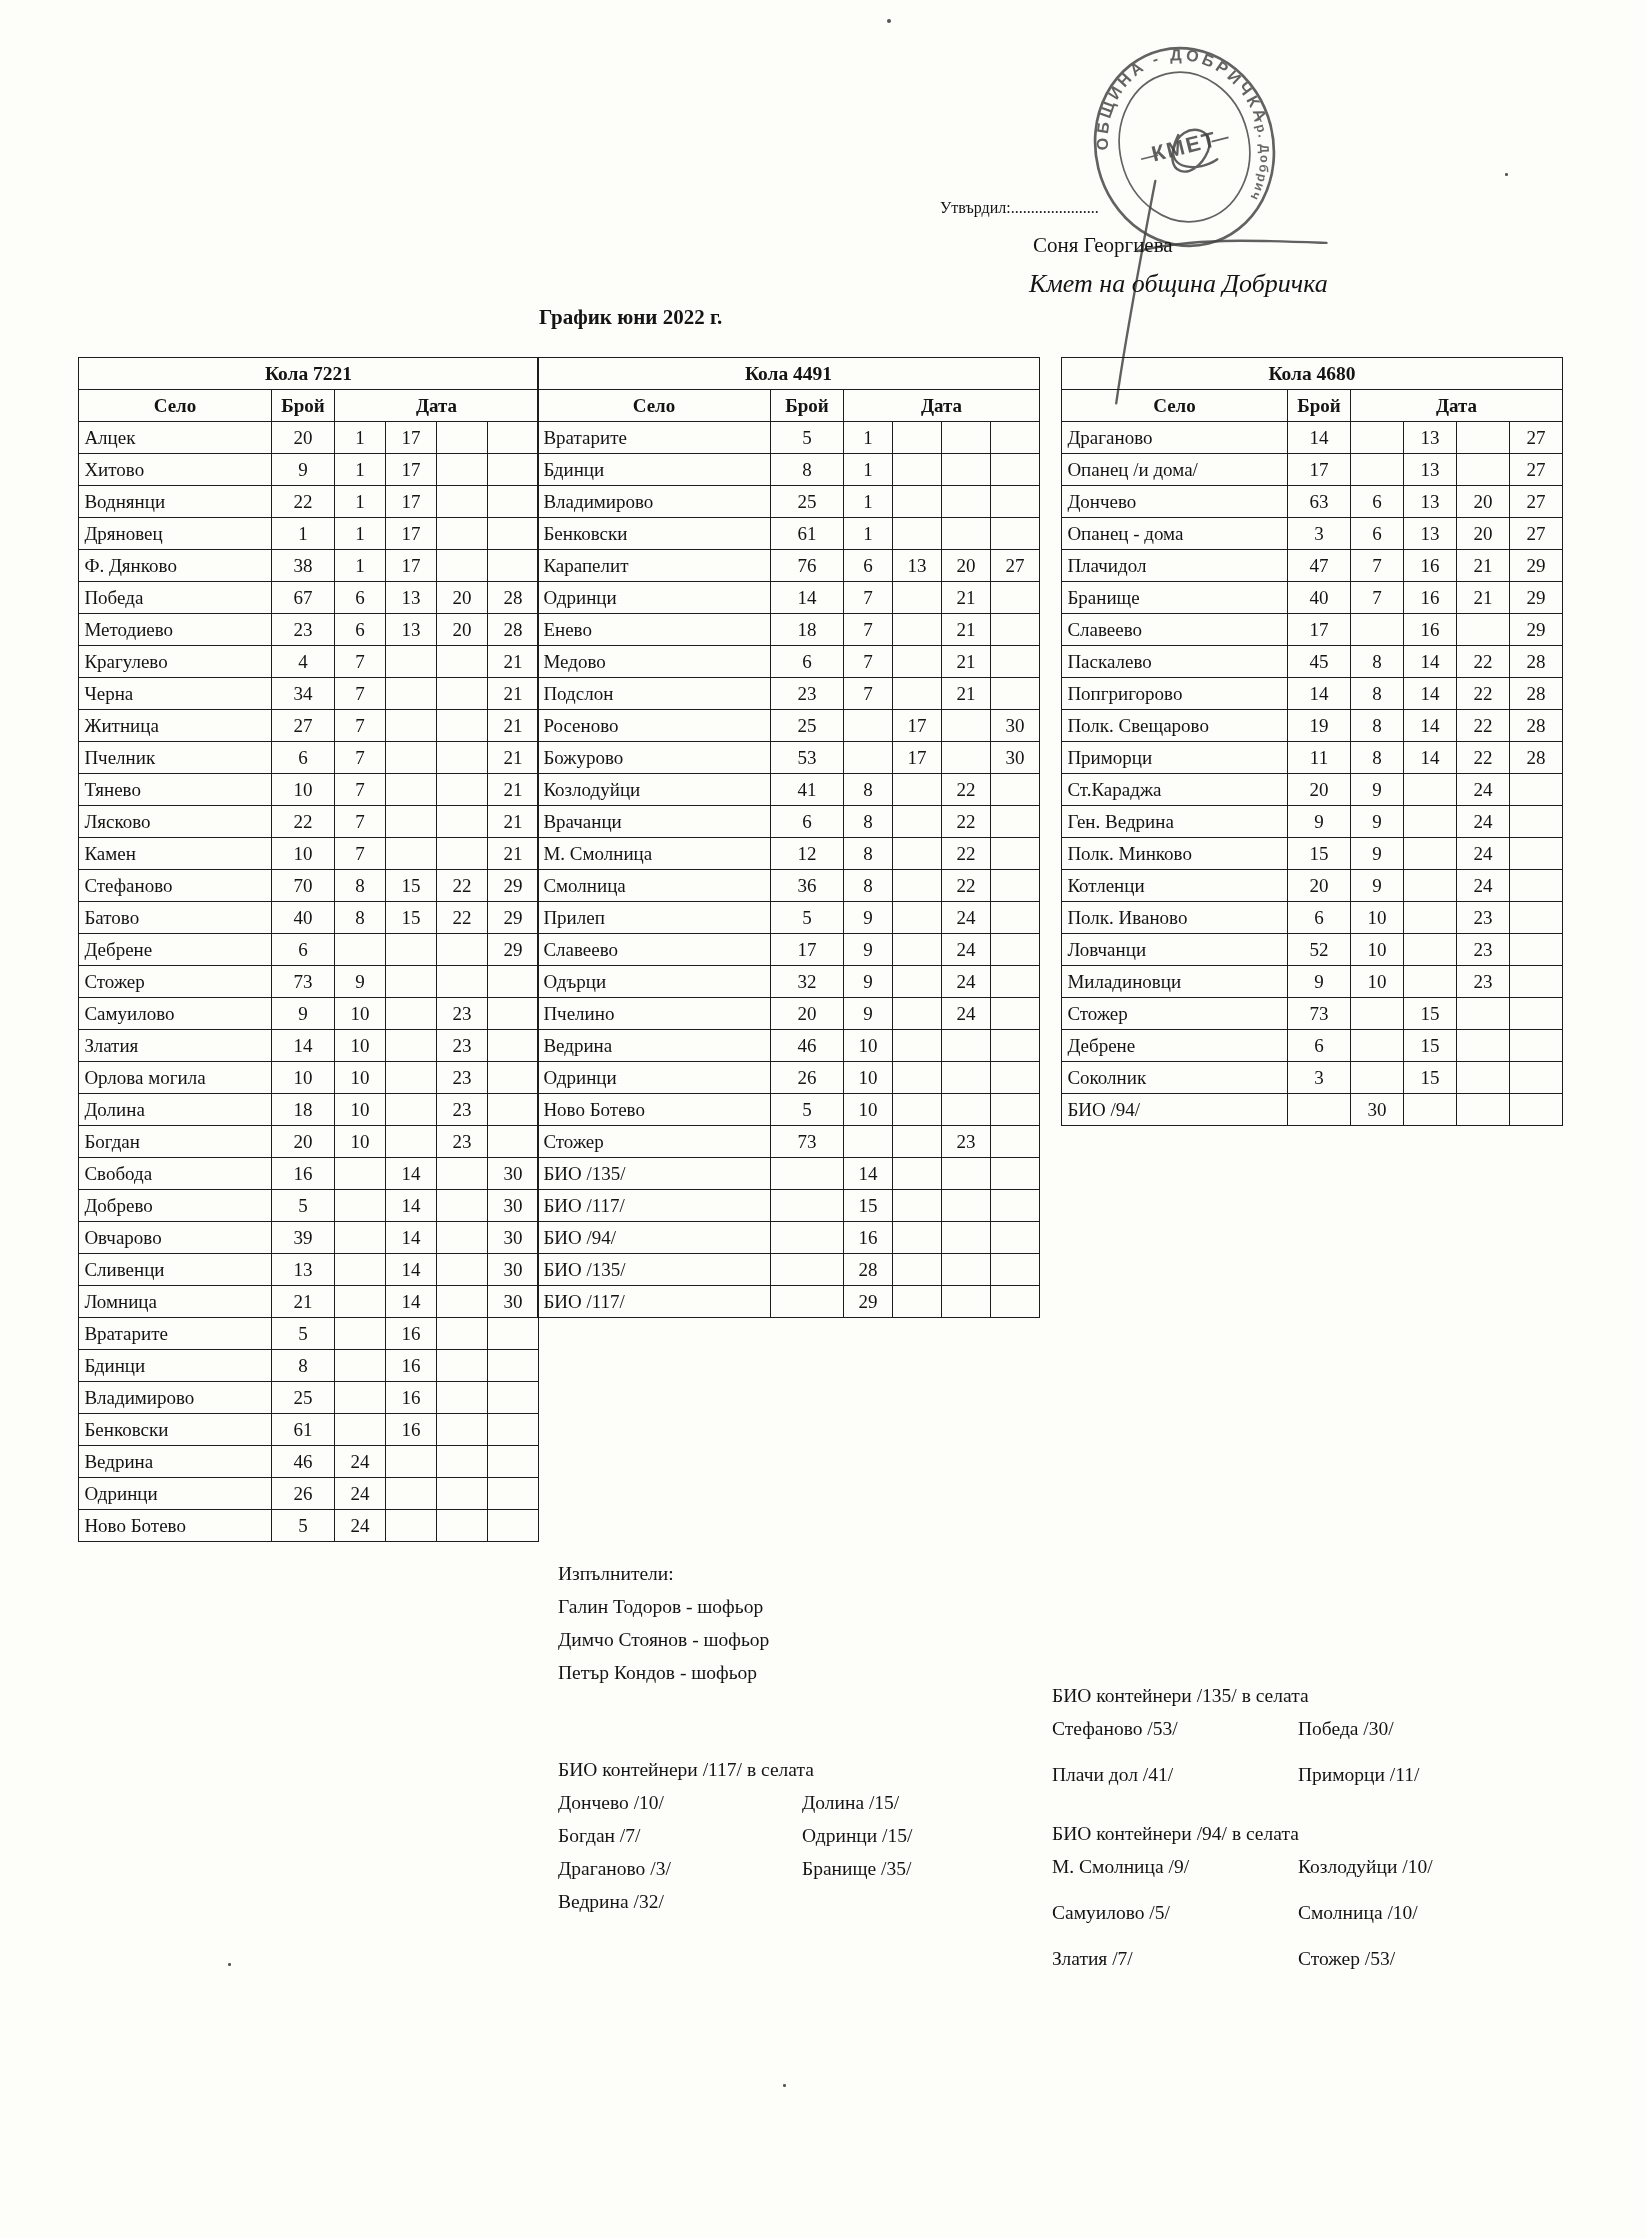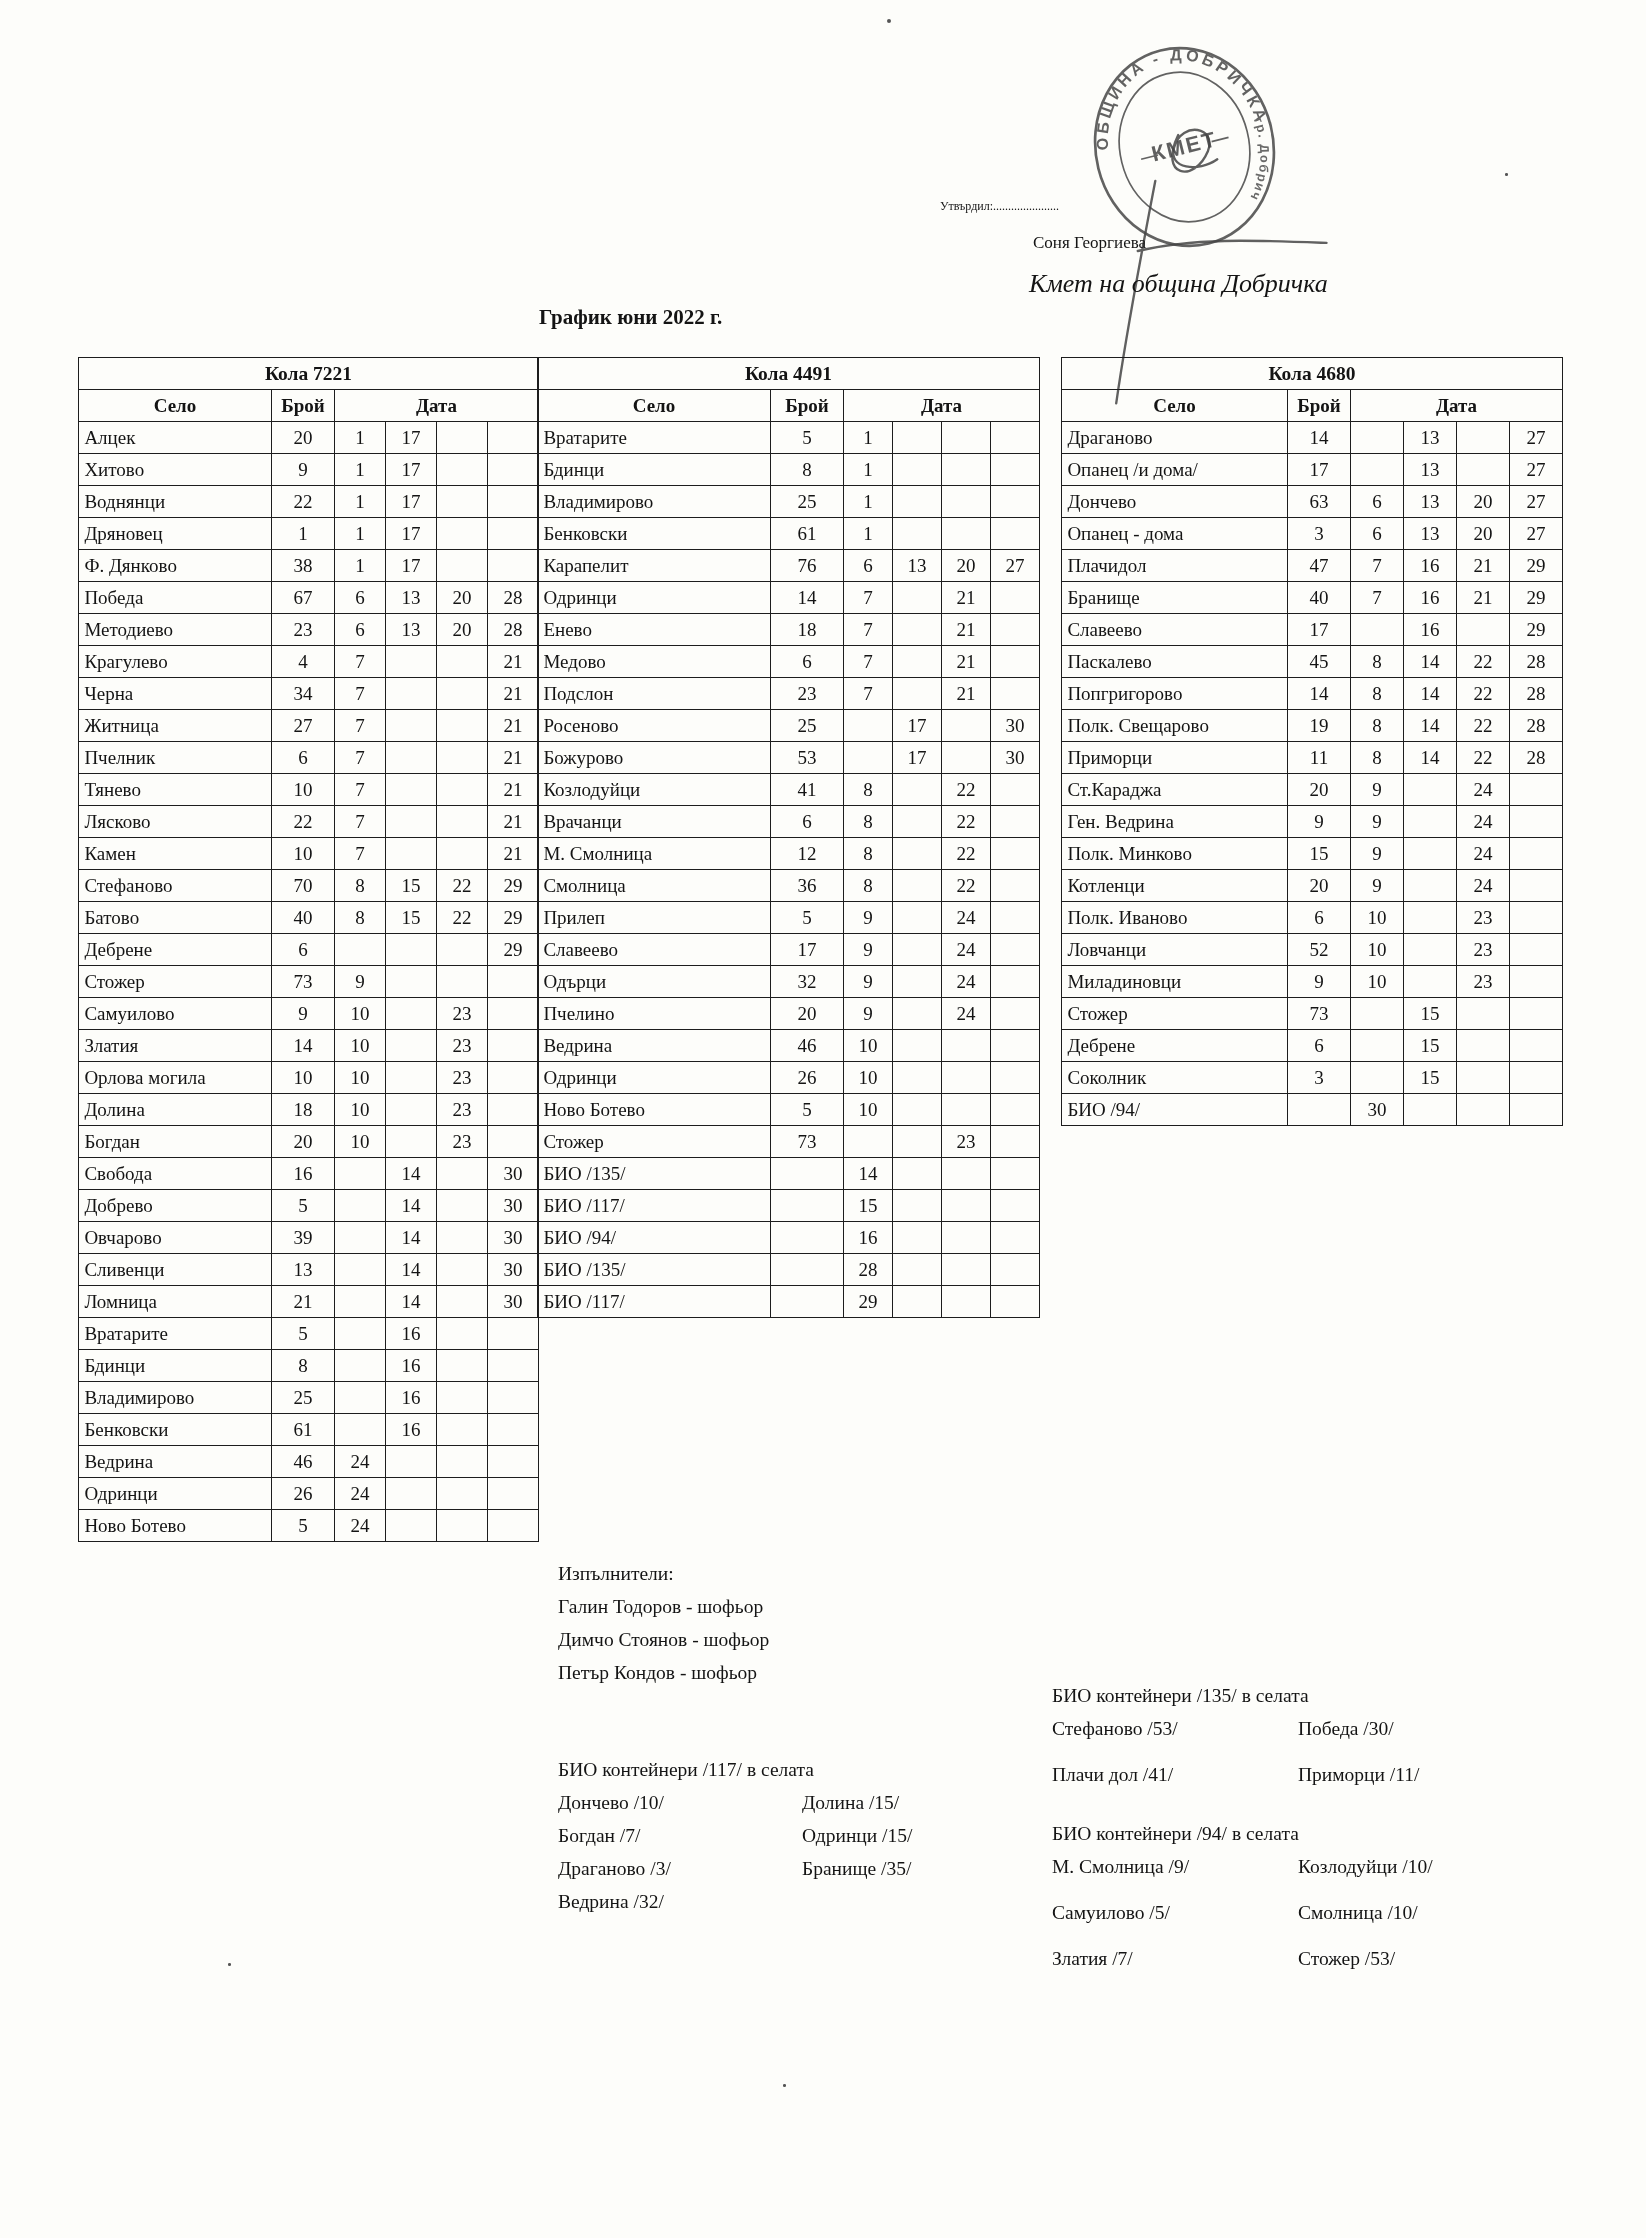--- a/index.html
+++ b/index.html
@@ -1,21 +1,21 @@
 <!DOCTYPE html>
 <html style="font-size:10.8px"><head>
 <meta charset="utf-8">
 <style>
   html,body{margin:0;padding:0;}
   body{background:#8a8a8a;font-family:"Liberation Serif",serif;}
   .page{position:relative;width:1646px;height:2239px;background:#fdfdfa;color:#141414;overflow:hidden;margin:0 auto;}
 
   
-  .approve-label{position:absolute;left:940px;top:199px;font-size:12px;white-space:nowrap;}
-  .approver-name{position:absolute;left:1033px;top:233px;font-size:17px;white-space:nowrap;}
+  .approve-label{position:absolute;left:940px;top:199px;font-size:16px;white-space:nowrap;}
+  .approver-name{position:absolute;left:1033px;top:233px;font-size:21px;white-space:nowrap;}
   .approver-role{position:absolute;left:1029px;top:269px;font-size:26px;font-style:italic;white-space:nowrap;}
   .doc-title{position:absolute;left:539px;top:305px;font-size:21px;font-weight:700;white-space:nowrap;}
 
   .stamp{position:absolute;left:1087px;top:39px;opacity:.88;}
   .overlay{position:absolute;left:0;top:0;pointer-events:none;}
 
   
   table.sched{position:absolute;border-collapse:collapse;table-layout:fixed;}
   .sched td{border:1.3px solid #1d1d1d;height:31px;font-size:19px;line-height:1;padding:0 2.7px;
             white-space:nowrap;overflow:hidden;vertical-align:middle;}

